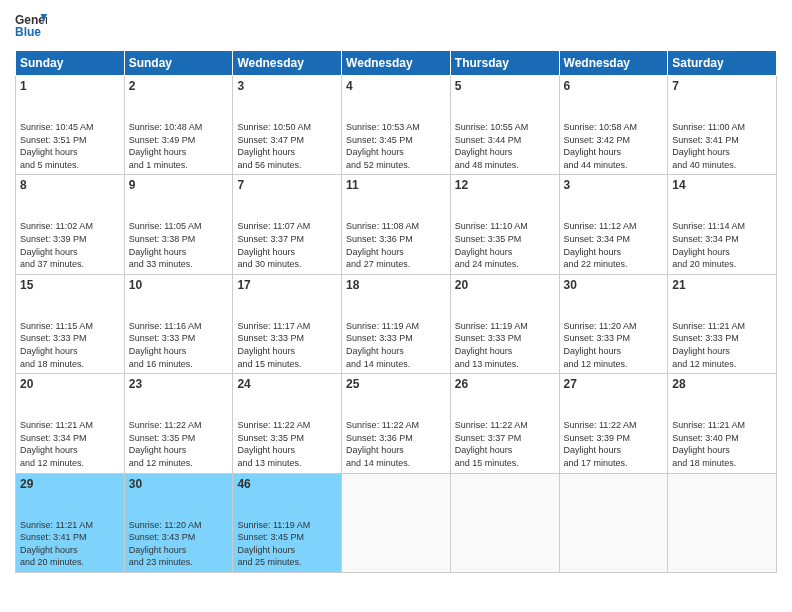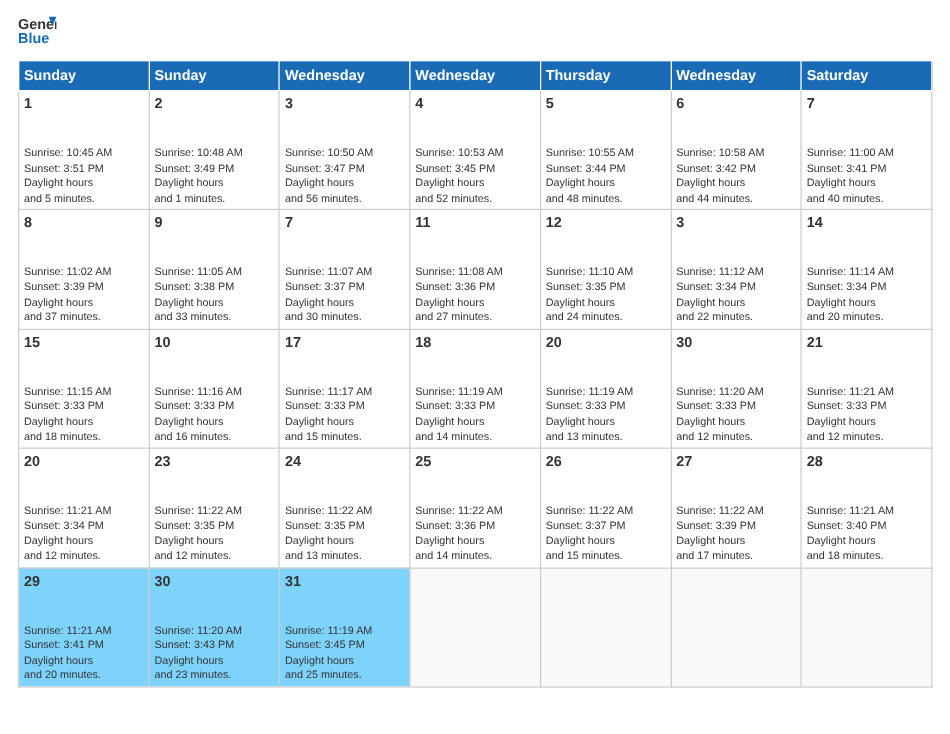--- a/index.html
+++ b/index.html
@@ -389,21 +389,21 @@
           <td>
           <span class="day-number">30</span>
           <div class="day-info">
             Sunrise: 11:20 AM<br>
             Sunset: 3:43 PM<br>
             Daylight hours<br>
             and 23 minutes.
           </div>
         </td>
           <td>
-          <span class="day-number">31</span>
+          <span class="day-number">46</span>
           <div class="day-info">
             Sunrise: 11:19 AM<br>
             Sunset: 3:45 PM<br>
             Daylight hours<br>
             and 25 minutes.
           </div>
         </td>
           <td class="empty-cell"></td>
           <td class="empty-cell"></td>
           <td class="empty-cell"></td>

